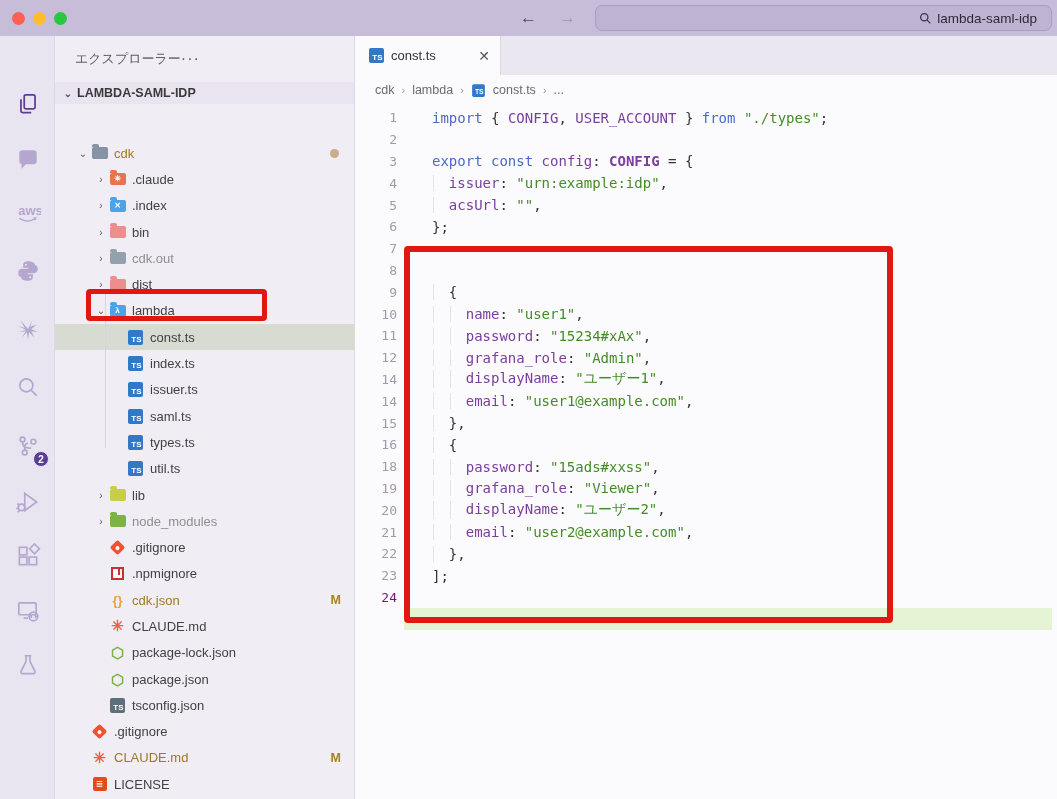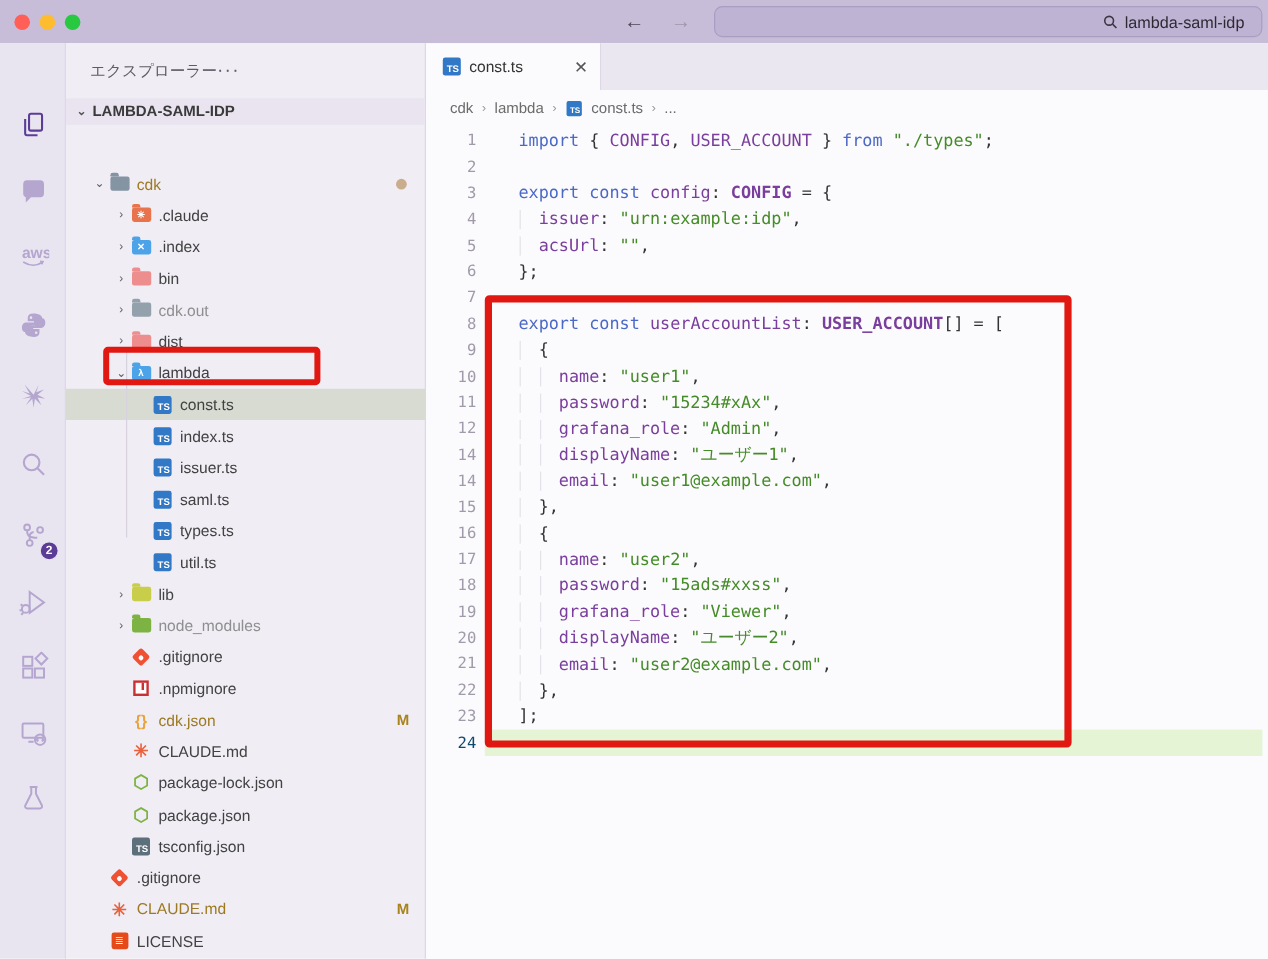--- a/index.html
+++ b/index.html
@@ -64,21 +64,21 @@
   .editor { flex:1; position:relative; background:#fbfafc; }
   .tabbar { height:39px; background:#ebe7f1; display:flex; }
   .tab { width:146px; background:#fbfafc; display:flex; align-items:center; padding:0 10px 0 14px; gap:7px; font-size:13px; color:#333; border-right:1px solid #ddd7e6; }
   .tab .close { margin-left:auto; color:#555; font-size:14px; }
   .breadcrumb { height:30px; display:flex; align-items:center; padding-left:20px; gap:7px; color:#6b6b6b; font-size:12.5px; background:#fbfafc; }
   .breadcrumb .sep { color:#9a9a9a; font-size:11px; }
   .breadcrumb .tsicon { transform:scale(0.85); }
   .code { position:absolute; left:0; top:71px; width:100%; }
   .cline { height:21.8px; display:flex; align-items:center; font-family:"DejaVu Sans Mono","Liberation Mono",monospace; font-size:14px; position:relative; }
   .gutter { width:42px; flex:none; text-align:right; color:#a09aaa; font-size:13px; font-family:"DejaVu Sans Mono",monospace; }
-  .cline.cur .gutter { color:#0c4a6e;text-align:right; }
+  .cline.cur .gutter { color:#701a75;text-align:right; }
   .ctext { padding-left:35px; white-space:pre; position:relative; }
   .tk-k { color:#4b69c6; } .tk-v { color:#7a3e9d; } .tk-t { color:#7a3e9d; font-weight:bold; }
   .tk-s { color:#448c27; } .tk-p { color:#333333; }
   .ig { position:absolute; top:0; bottom:0; width:1px; background:#e4e2e8; }
 
   
   .current-line { position:absolute; left:404px; top:608px; width:648px; height:22px; background:#e4f4d4; z-index:1; }
   .code-wrap { position:relative; z-index:2; }
   .annot { position:absolute; border:6px solid #e11712; border-radius:4px; z-index:5; }
   .annot.sb { left:86px; top:289px; width:181px; height:32px; border-width:5px; }
@@ -426,21 +426,20 @@
           <div class="cline">
             <span class="gutter">6</span>
             <span class="ctext"><span class="tk-p">};</span></span>
           </div>
           <div class="cline">
             <span class="gutter">7</span>
             <span class="ctext"></span>
           </div>
           <div class="cline">
             <span class="gutter">8</span>
-            <span class="ctext"><span class="tk-k">export</span><span class="tk-p"> </span><span class="tk-k">const</span><span class="tk-p"> </span><span class="tk-v">userAccountList</span><span class="tk-p">: </span><span class="tk-t">USER_ACCOUNT</span><span class="tk-p">[] = [</span></span>
           </div>
           <div class="cline">
             <span class="gutter">9</span>
             <span class="ctext"><span class="tk-p">  {</span><span class="ig" style="left: 36px;"></span></span>
           </div>
           <div class="cline">
             <span class="gutter">10</span>
             <span class="ctext"><span class="tk-p">    </span><span class="tk-v">name</span><span class="tk-p">: </span><span class="tk-s">"user1"</span><span class="tk-p">,</span><span class="ig" style="left: 36px;"></span><span class="ig" style="left: 52.9px;"></span></span>
           </div>
           <div class="cline">
@@ -459,24 +458,20 @@
             <span class="gutter">14</span>
             <span class="ctext"><span class="tk-p">    </span><span class="tk-v">email</span><span class="tk-p">: </span><span class="tk-s">"user1@example.com"</span><span class="tk-p">,</span><span class="ig" style="left: 36px;"></span><span class="ig" style="left: 52.9px;"></span></span>
           </div>
           <div class="cline">
             <span class="gutter">15</span>
             <span class="ctext"><span class="tk-p">  },</span><span class="ig" style="left: 36px;"></span></span>
           </div>
           <div class="cline">
             <span class="gutter">16</span>
             <span class="ctext"><span class="tk-p">  {</span><span class="ig" style="left: 36px;"></span></span>
-          </div>
-          <div class="cline">
-            <span class="gutter">17</span>
-            <span class="ctext"><span class="tk-p">    </span><span class="tk-v">name</span><span class="tk-p">: </span><span class="tk-s">"user2"</span><span class="tk-p">,</span><span class="ig" style="left: 36px;"></span><span class="ig" style="left: 52.9px;"></span></span>
           </div>
           <div class="cline">
             <span class="gutter">18</span>
             <span class="ctext"><span class="tk-p">    </span><span class="tk-v">password</span><span class="tk-p">: </span><span class="tk-s">"15ads#xxss"</span><span class="tk-p">,</span><span class="ig" style="left: 36px;"></span><span class="ig" style="left: 52.9px;"></span></span>
           </div>
           <div class="cline">
             <span class="gutter">19</span>
             <span class="ctext"><span class="tk-p">    </span><span class="tk-v">grafana_role</span><span class="tk-p">: </span><span class="tk-s">"Viewer"</span><span class="tk-p">,</span><span class="ig" style="left: 36px;"></span><span class="ig" style="left: 52.9px;"></span></span>
           </div>
           <div class="cline">

